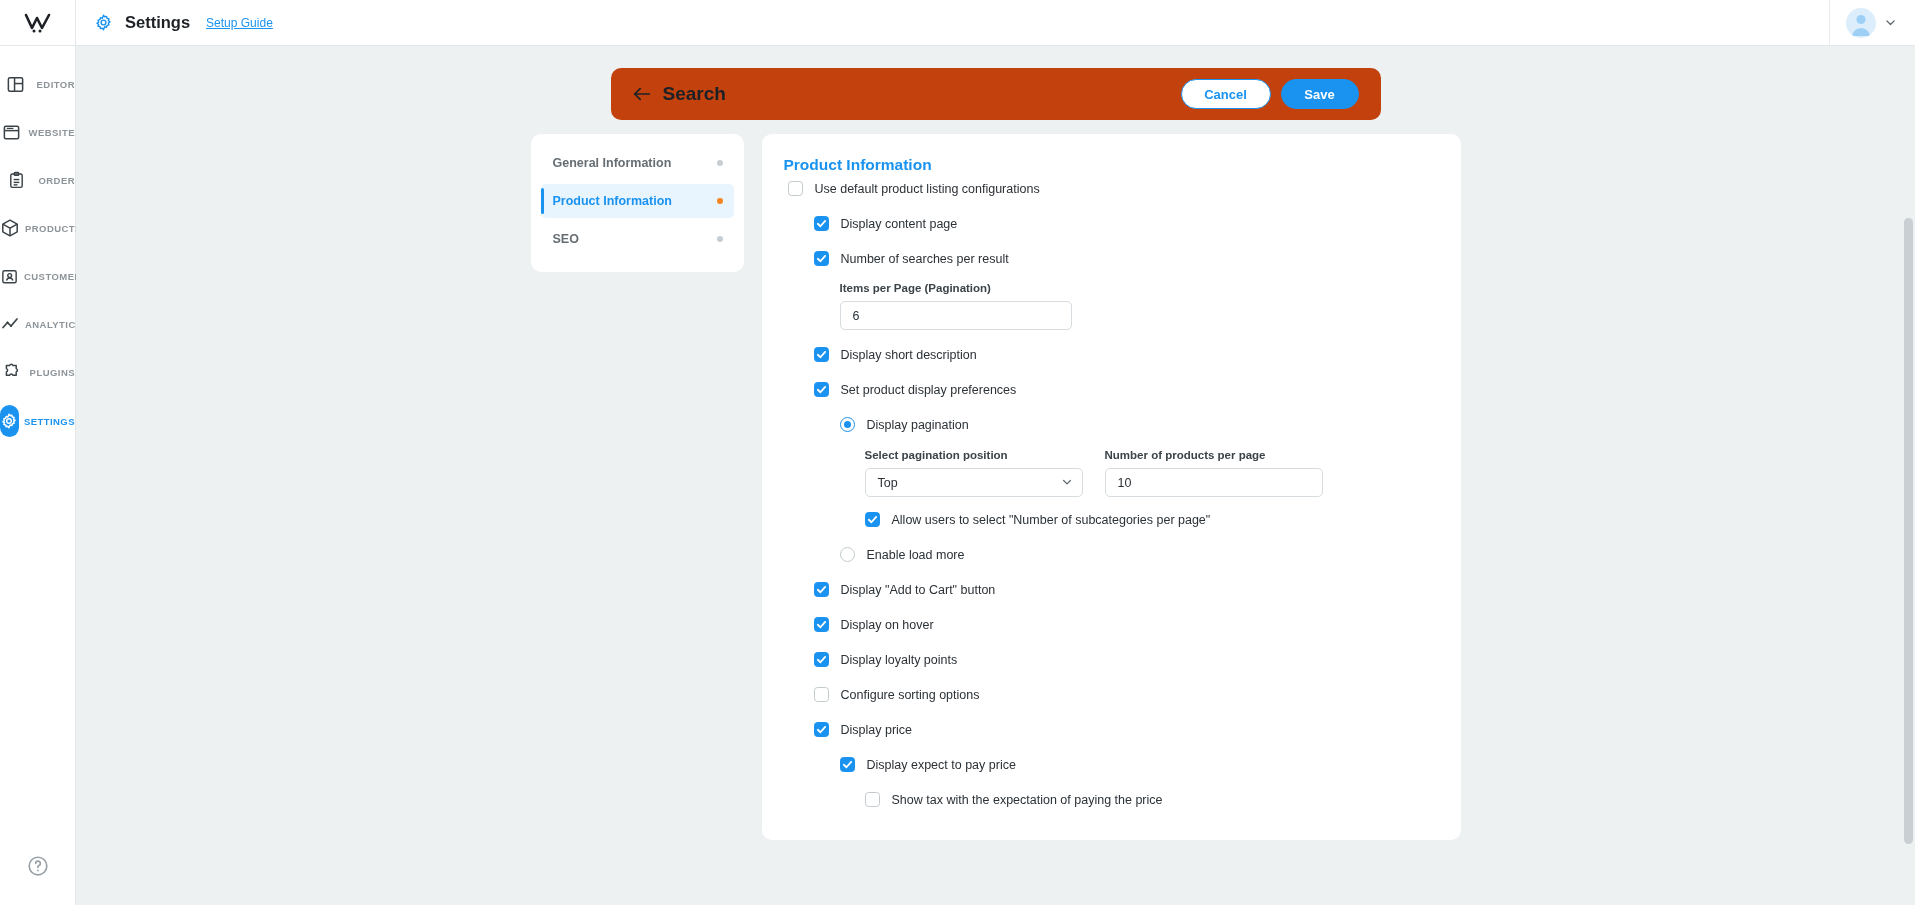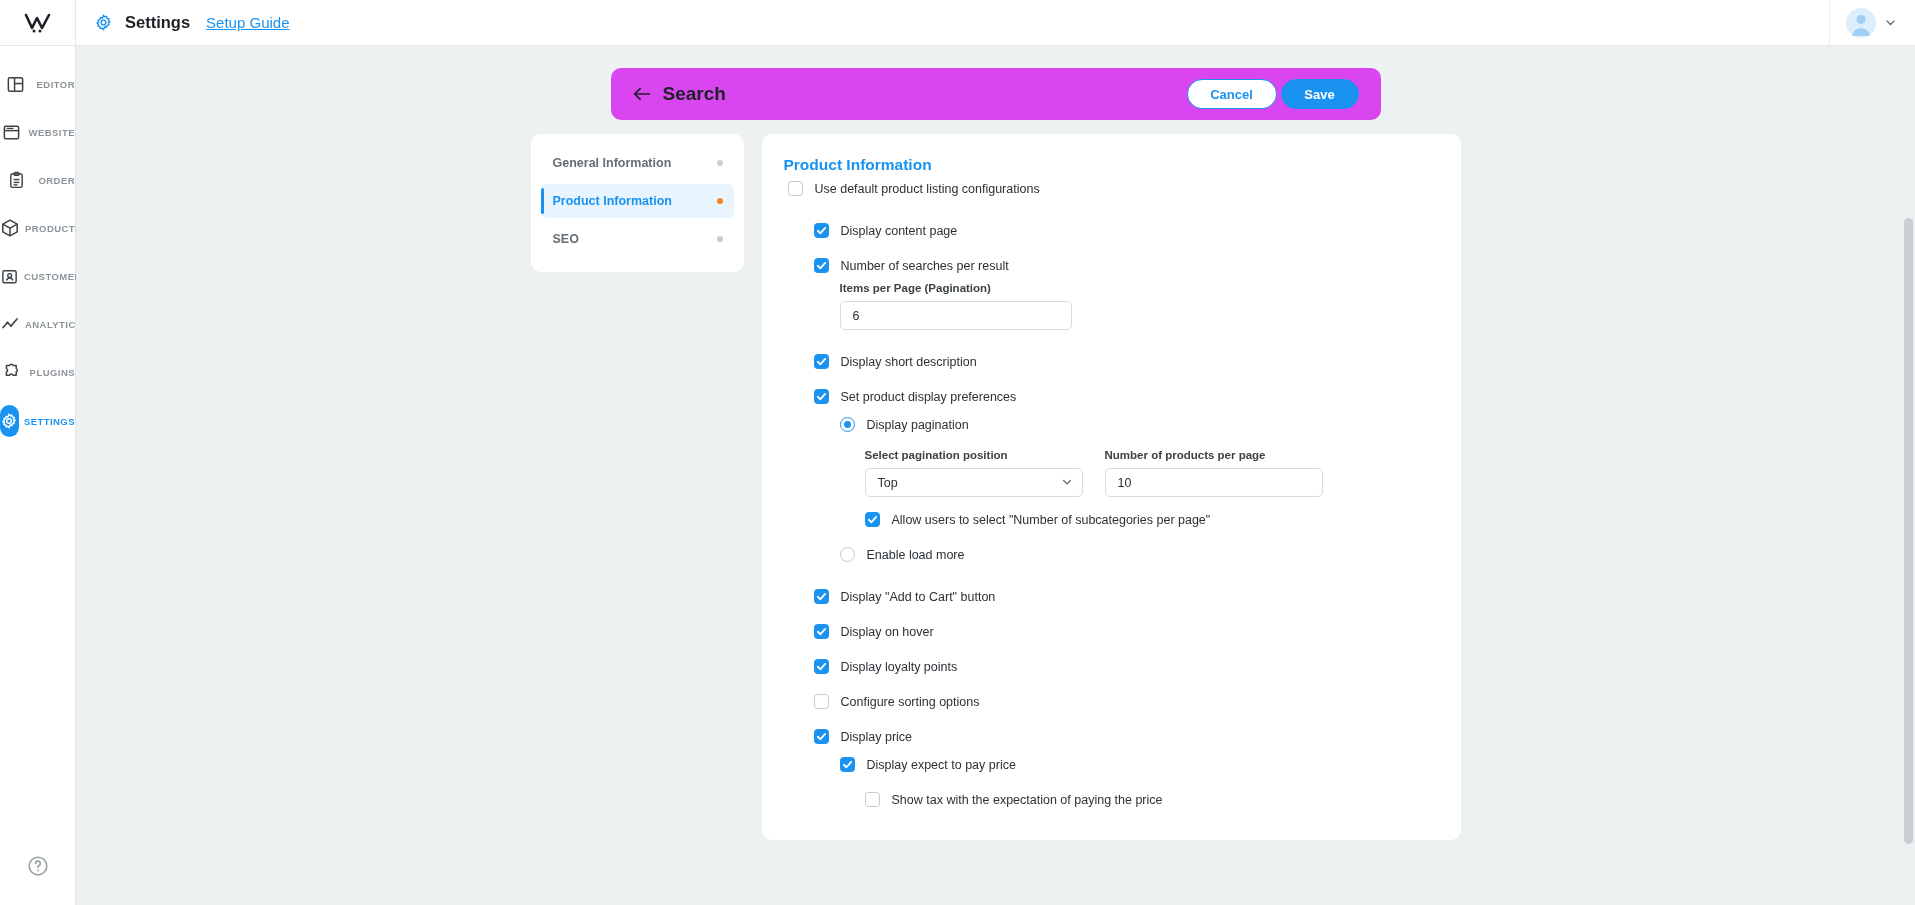--- a/index.html
+++ b/index.html
@@ -45,47 +45,47 @@
   .main { flex: 1; display: flex; flex-direction: column; height: 905px; min-width: 0; }
 
   .topbar {
     height: 46px; flex: 0 0 46px; background: #fff;
     border-bottom: 1px solid #e3e7ea;
     display: flex; align-items: center; padding: 0 0 0 18px;
   }
   .topbar-gear { display: flex; align-items: center; margin-right: 12px; }
   .topbar-title { font-size: 16.5px; font-weight: 700; color: #1d2125; }
   .topbar-link {
-    margin-left: 16px; font-size: 15px; color: #1a93f0;
+    margin-left: 16px; font-size: 12px; color: #1a93f0;
     text-decoration: underline; cursor: pointer;
   }
   .topbar-right {
     margin-left: auto; height: 100%; display: flex; align-items: center;
     gap: 8px; padding: 0 18px 0 16px; border-left: 1px solid #e9edef;
   }
   .avatar {
     width: 30px; height: 30px; border-radius: 50%;
     background: #dceefc; display: flex; align-items: center; justify-content: center;
     overflow: hidden;
   }
 
   
   .content {
     flex: 1; position: relative; overflow: hidden; background: #eef1f2;
   }
   .content-inner { padding: 22px 0 0 0; }
 
   .page-card {
-    width: 770px; margin: 0 auto; background: #d946ef;
+    width: 770px; margin: 0 auto; background: #c2410c;
     border-radius: 10px; height: 52px;
     display: flex; align-items: center; padding: 0 22px 0 20px;
   }
   .back-arrow { width: 22px; height: 22px; cursor: pointer; display:flex; align-items:center; justify-content:center; }
   .page-title { font-size: 19px; font-weight: 700; color: #1d2125; margin-left: 10px; }
-  .page-actions { margin-left: auto; display: flex; gap: 4px; align-items: center; }
+  .page-actions { margin-left: auto; display: flex; gap: 10px; align-items: center; }
   .btn {
     height: 30px; border-radius: 16px; font-size: 13px; font-weight: 600;
     display: flex; align-items: center; justify-content: center; cursor: pointer;
   }
   .btn-cancel { width: 90px; border: 1px solid #1a93f0; color: #1a93f0; background: #fff; }
   .btn-save { width: 78px; background: #1a93f0; color: #fff; border: 1px solid #1a93f0; }
 
   .columns {
     width: 930px; margin: 14px auto 0; display: flex; gap: 18px; align-items: flex-start;
   }
@@ -115,21 +115,21 @@
     flex: 1; background: #fff; border-radius: 10px; padding: 22px 24px 26px 22px;
     min-height: 620px;
   }
   .panel-title { font-size: 15.5px; font-weight: 700; color: #1a93f0; }
   .panel-sub { font-size: 11.5px; color: #8d9499; margin-top: 6px; margin-bottom: 14px; }
 
   .row { display: flex; align-items: center; min-height: 29px; }
   .row-label { font-size: 12.5px; color: #2b3136; margin-left: 12px; }
 
   .ind-0 { padding-left: 4px; }
-  .ind-1 { padding-left: 30px; align-items: flex-end; }
+  .ind-1 { padding-left: 30px; }
   .ind-2 { padding-left: 56px; }
   .ind-3 { padding-left: 81px; }
 
   
   .cb {
     width: 15px; height: 15px; border-radius: 3.5px; flex: 0 0 15px;
     border: 1.5px solid #c3cace; background: #fff; cursor: pointer;
     display: flex; align-items: center; justify-content: center;
   }
   .cb.on { background: #1a93f0; border-color: #1a93f0; }

